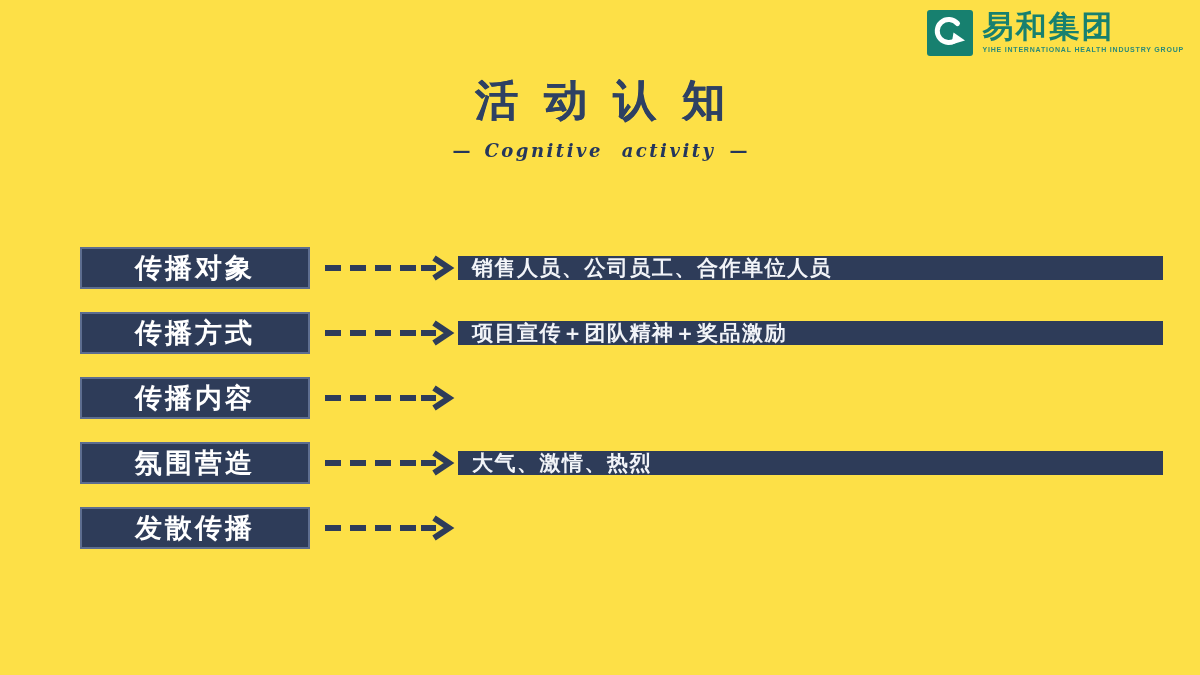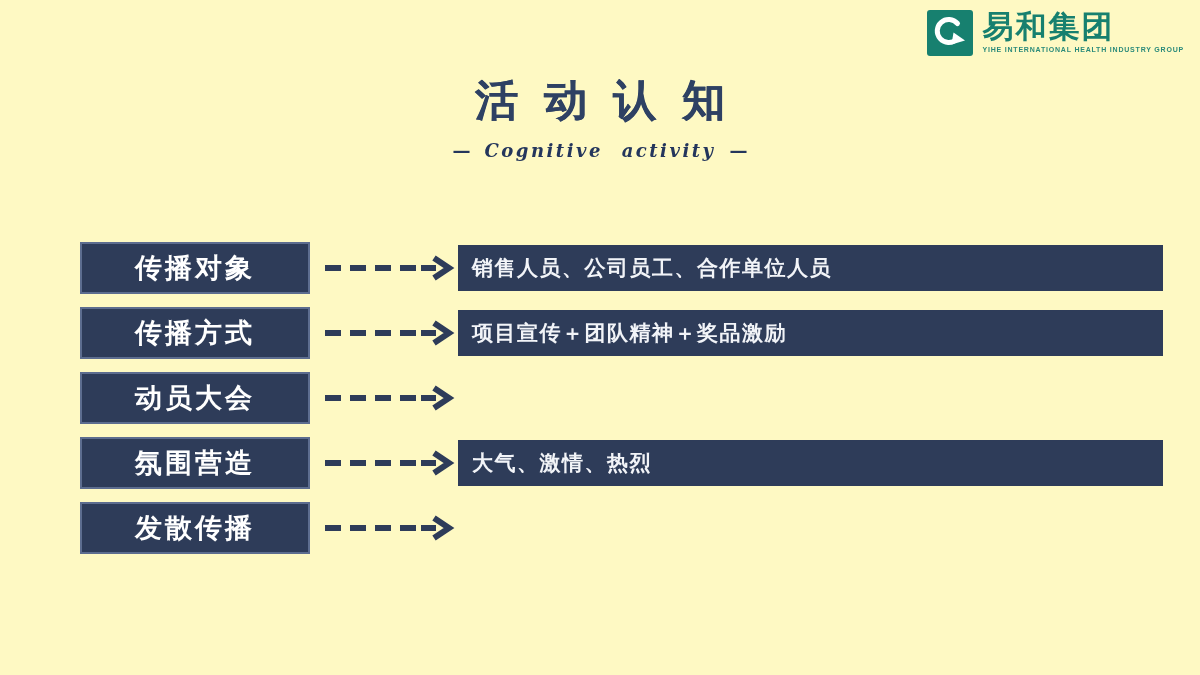--- a/index.html
+++ b/index.html
@@ -3,21 +3,21 @@
 <meta charset="utf-8">
 <style>
   * { margin: 0; padding: 0; box-sizing: border-box; }
   html, body { width: 1200px; height: 675px; }
   body {
     font-family: "Liberation Sans", "DejaVu Sans", sans-serif;
     background: #ffffff;
     position: relative;
     overflow: hidden;
   }
-  .slide { position: absolute; inset: 0; background: #fef9c3; }
+  .slide { position: absolute; inset: 0; background: #fde047; }
 
   
   .logo {
     position: absolute;
     top: 10px;
     right: 16px;
     display: flex;
     align-items: flex-start;
     gap: 9px;
   }
@@ -84,21 +84,21 @@
     flex-direction: column;
     gap: 23px;
   }
   .row {
     display: flex;
     align-items: center;
     height: 42px;
   }
   .label-box {
     width: 230px;
-    height: 52px;
+    height: 42px;
     flex: 0 0 230px;
     background: #2e3c59;
     border: 2px solid #5d6d8f;
     color: #ffffff;
     font-size: 27px;
     font-weight: 800;
     letter-spacing: 3px;
     display: flex;
     align-items: center;
     justify-content: center;
@@ -114,21 +114,21 @@
   }
   .dash-seg {
     width: 16px;
     height: 6px;
     background: #2e3c59;
     flex: 0 0 16px;
   }
   .arrowhead { display: block; flex: 0 0 auto; margin-left: -4px; }
   .content-bar {
     flex: 1;
-    height: 46px;
+    height: 24px;
     background: #2e3c59;
     color: #f2f4f8;
     font-size: 21px;
     font-weight: 700;
     letter-spacing: 1.5px;
     display: flex;
     align-items: center;
     padding: 0 14px;
     white-space: nowrap;
     overflow: hidden;
@@ -186,21 +186,21 @@
           <span class="dash-seg"></span>
         <svg class="arrowhead" width="34" height="26" viewBox="0 0 34 26">
             <rect x="0" y="10" width="15" height="6" fill="#2e3c59"></rect>
             <path d="M13 3 L28 13 L13 23" fill="none" stroke="#2e3c59" stroke-width="6"></path>
           </svg>
       </div>
       <div class="content-bar">项目宣传＋团队精神＋奖品激励</div>
     </div>
 
     <div class="row">
-      <div class="label-box">动员大会</div>
+      <div class="label-box">传播内容</div>
       <div class="arrow">
         <span class="dash-seg"></span>
           <span class="dash-seg"></span>
           <span class="dash-seg"></span>
           <span class="dash-seg"></span>
         <svg class="arrowhead" width="34" height="26" viewBox="0 0 34 26">
             <rect x="0" y="10" width="15" height="6" fill="#2e3c59"></rect>
             <path d="M13 3 L28 13 L13 23" fill="none" stroke="#2e3c59" stroke-width="6"></path>
           </svg>
       </div>

